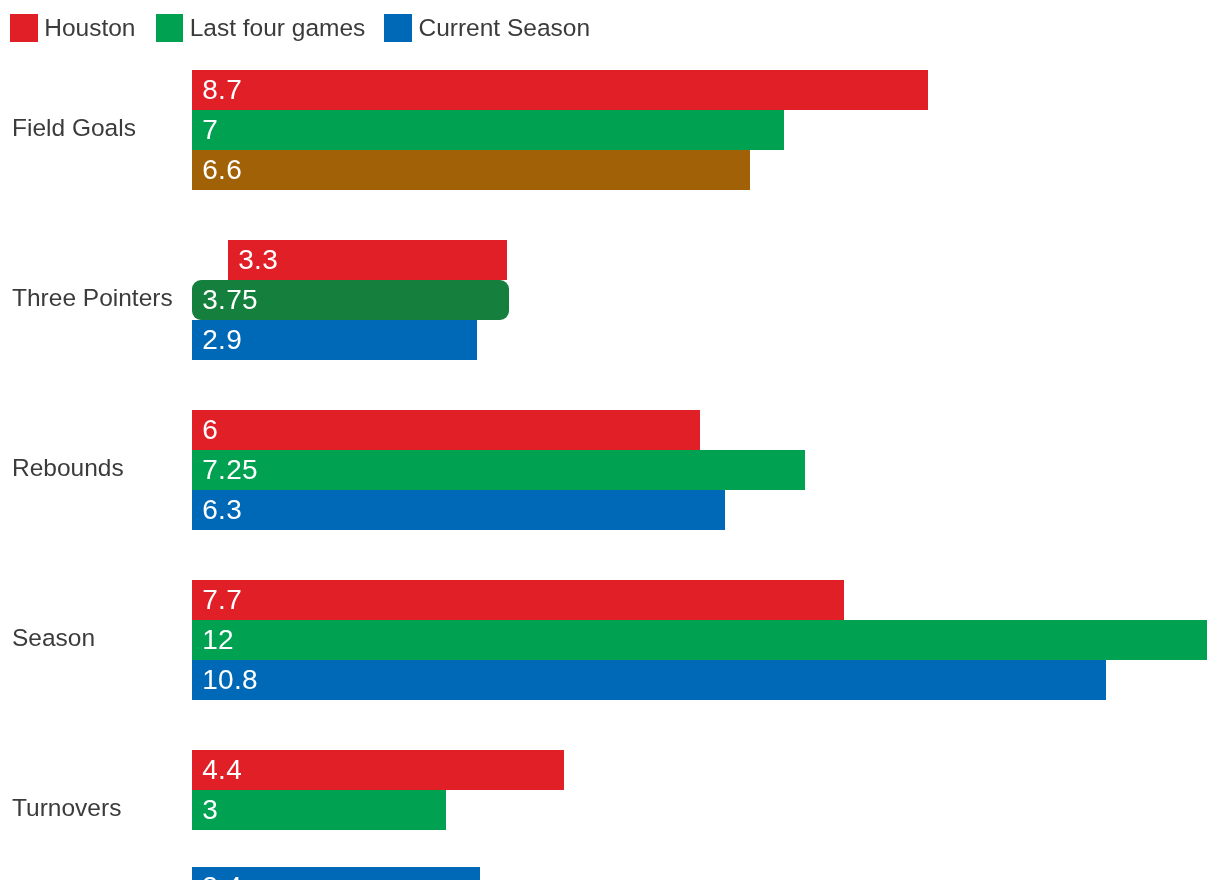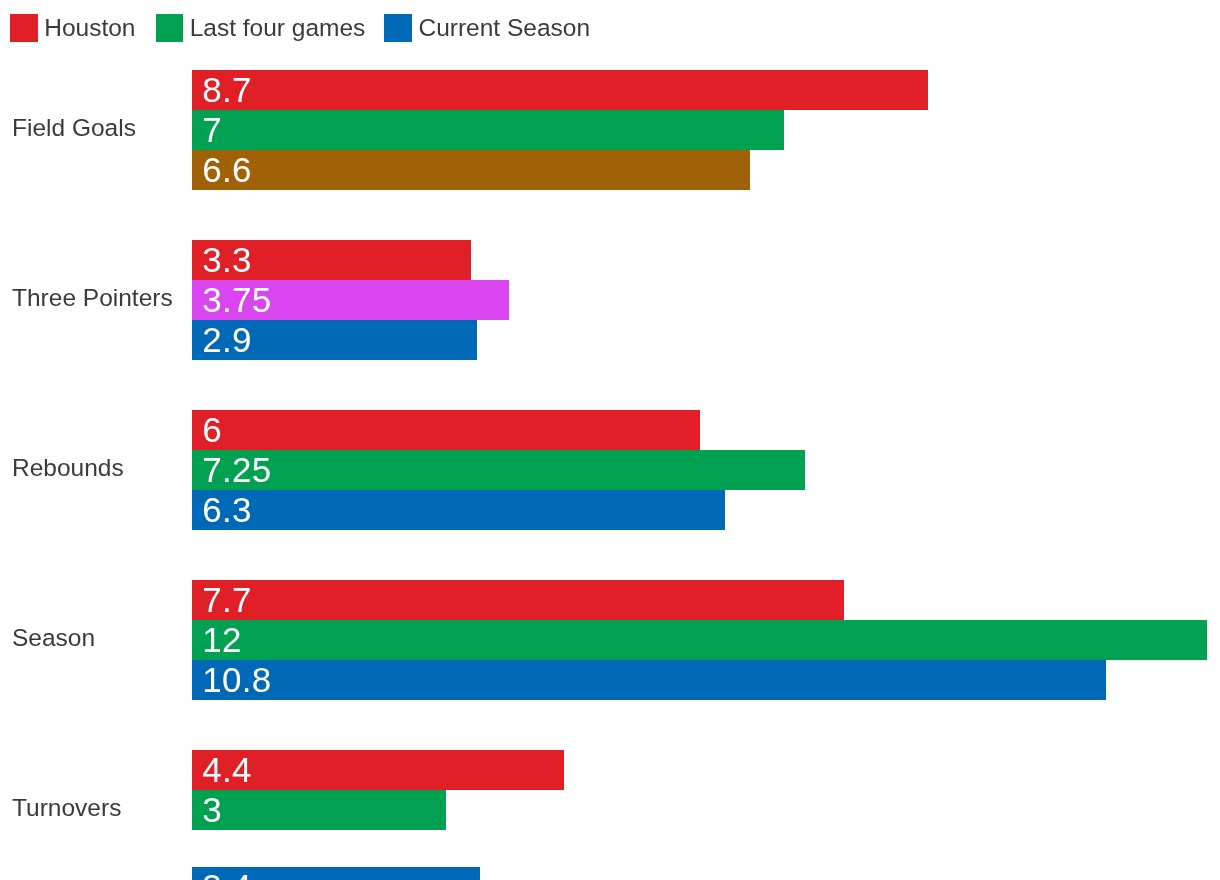--- a/index.html
+++ b/index.html
@@ -32,21 +32,21 @@
 
   .cat-label{position:absolute;left:12px;top:41.5px;white-space:nowrap;
              color:#3b3b3b;font-size:24.5px;line-height:31px;text-align:right;}
 
   .bar{position:absolute;left:192.1px;height:40px;width:0;}
   .bar.s0{top:0px;}
   .bar.s1{top:40px;}
   .bar.s2{top:80px;}
 
   .bar-value{position:absolute;left:10.2px;top:0;height:36px;
-             line-height:40.2px;color:#ffffff;font-size:35px;
+             line-height:40.2px;color:#ffffff;font-size:28px;
              letter-spacing:0.25px;white-space:nowrap;}
 </style>
 </head>
 <body>
 
 <div id="chart">
 
   <div class="legend">
     <div class="legend-item li0">
       <span class="legend-swatch" style="background-color: rgb(224, 31, 38);"></span>
@@ -70,24 +70,24 @@
     <div class="bar s1" style="background-color: rgb(0, 162, 82); width: 592.242px;">
       <span class="bar-value">7</span>
     </div>
     <div class="bar s2" style="background-color: #a16207; width: 558.4px;">
       <span class="bar-value">6.6</span>
     </div>
   </div>
 
   <div class="group g1">
     <div class="cat-label">Three Pointers</div>
-    <div class="bar s0" style="background-color: rgb(224, 31, 38); width: 279.2px;">
+    <div class="bar s0" style="background-color: rgb(224, 31, 38); width: 279.2px; margin-left: 36px;">
       <span class="bar-value">3.3</span>
     </div>
-    <div class="bar s1" style="background-color: #d946ef; width: 317.272px;">
+    <div class="bar s1" style="background-color: #15803d; width: 317.272px; border-radius: 9px;">
       <span class="bar-value">3.75</span>
     </div>
     <div class="bar s2" style="background-color: rgb(0, 105, 183); width: 245.357px; padding-left: 40px;">
       <span class="bar-value">2.9</span>
     </div>
   </div>
 
   <div class="group g2">
     <div class="cat-label">Rebounds</div>
     <div class="bar s0" style="background-color: rgb(224, 31, 38); width: 507.636px;">

